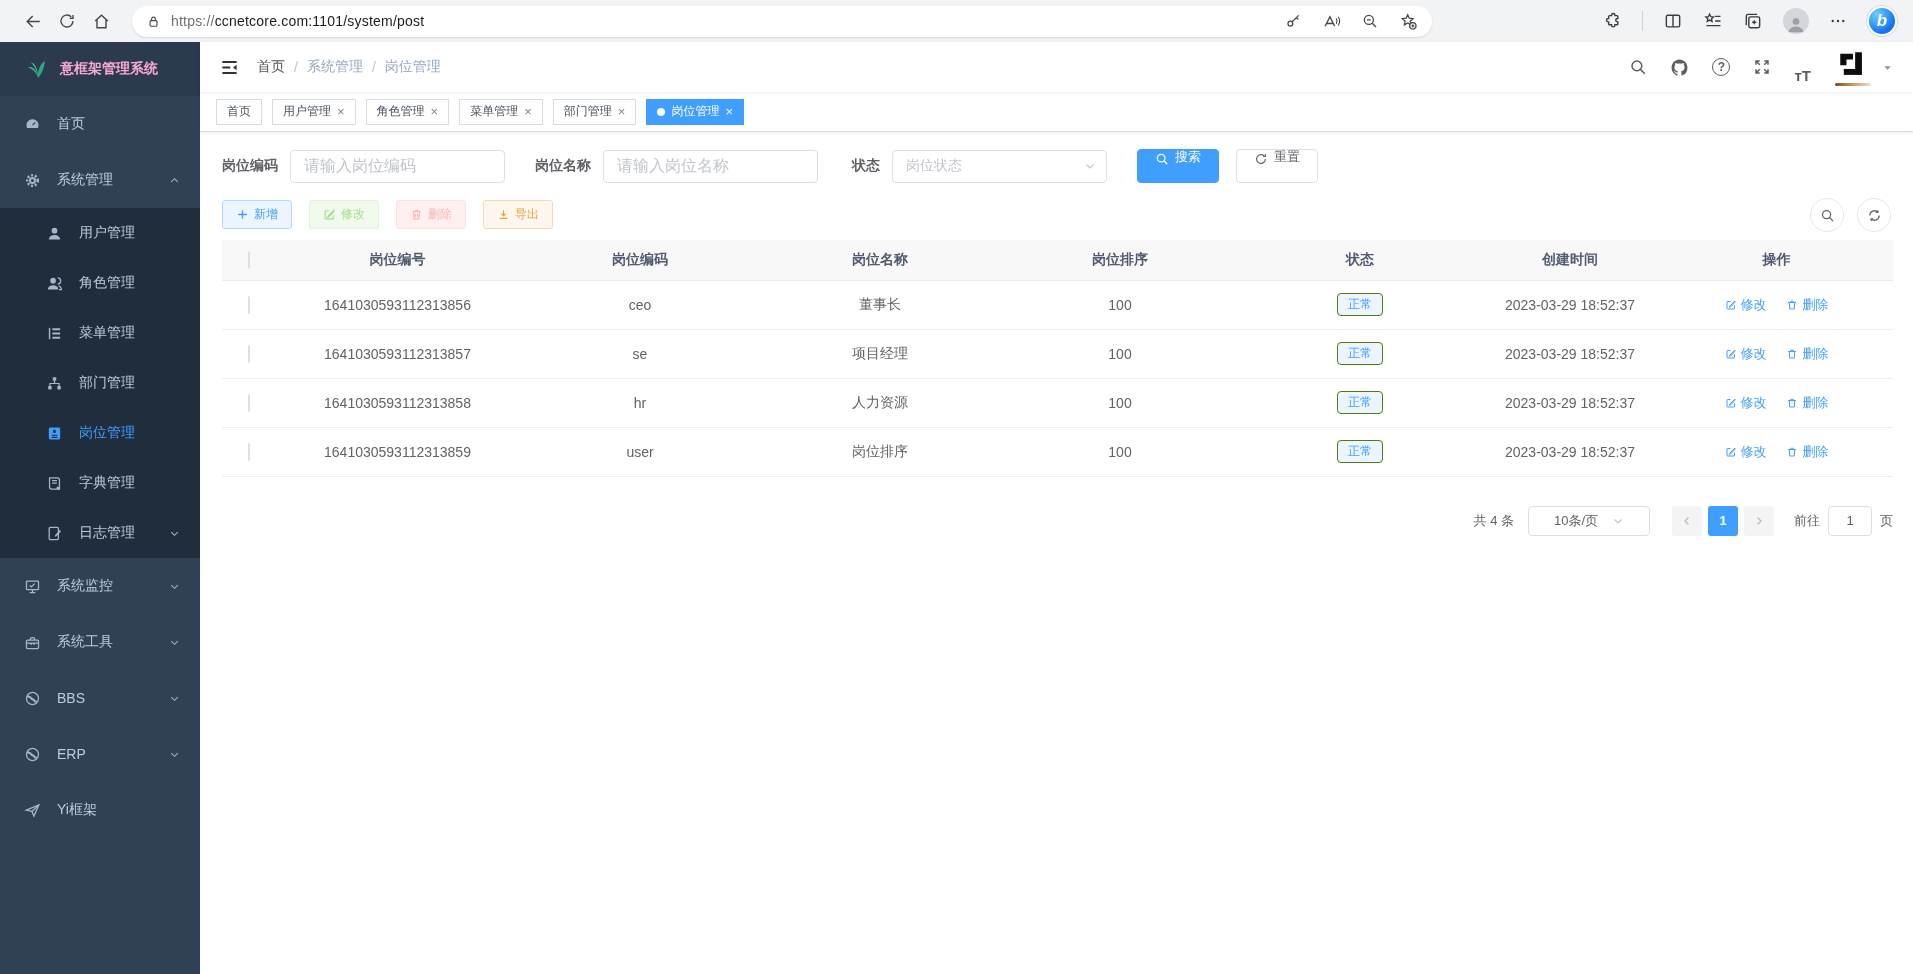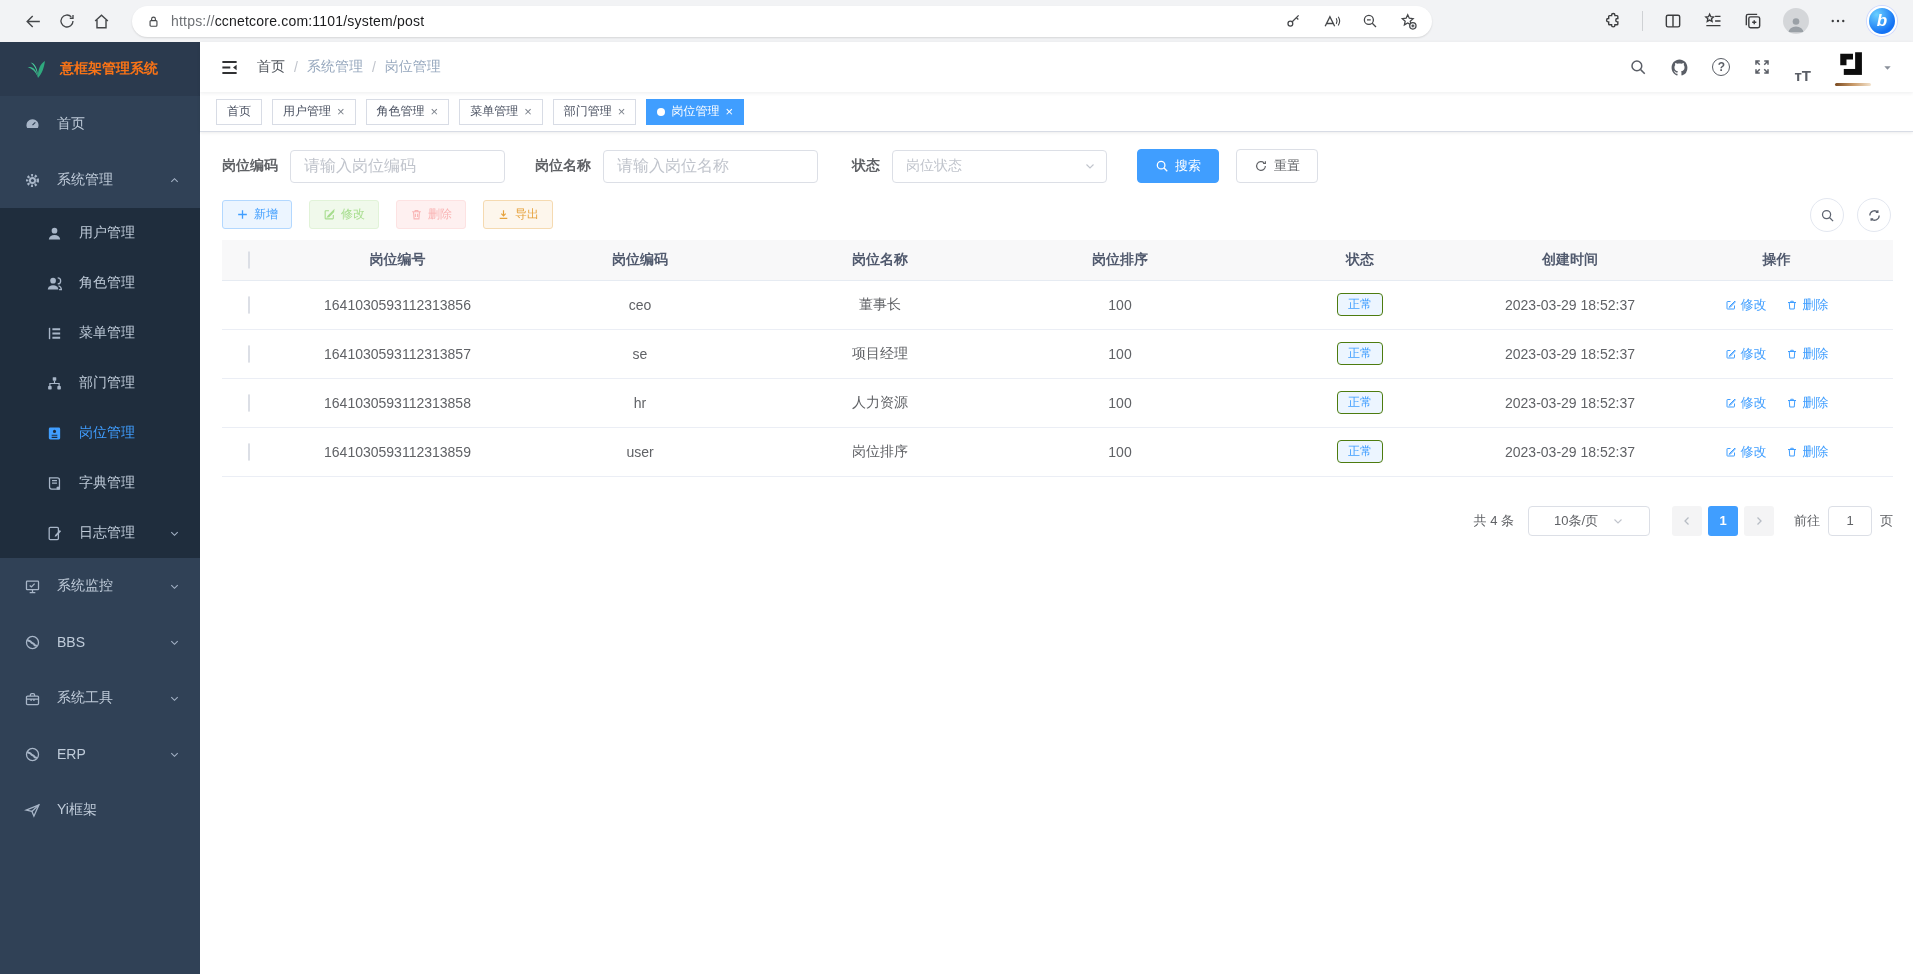--- a/index.html
+++ b/index.html
@@ -19,21 +19,21 @@
   .browser-right { margin-left:auto; display:flex; align-items:center; gap:20px; color:#3c3d3f; }
   .tb-divider { width:1px; height:20px; background:#cfd1d4; }
   .profile-circle { width:26px; height:26px; border-radius:50%; background:#d4d6d9; display:flex; align-items:flex-end; justify-content:center; overflow:hidden; }
   .bing-badge { width:30px; height:30px; border-radius:50%; background:radial-gradient(circle at 30% 25%, #6ad0ff, #1472f4 70%); border:2px solid #fff; box-shadow:0 0 0 1px #cfd8ff; color:#fff; font-weight:bold; font-style:italic; font-size:17px; display:flex; align-items:center; justify-content:center; cursor:pointer; }
 
   
   .app { display:flex; height:932px; }
 
   
   .sidebar { width:200px; flex:none; background:#304156; color:#bfcbd9; overflow:hidden; }
-  .logo-row { height:54px; background:#2b3a4e; display:flex; align-items:center; padding-left:26px; gap:10px; color:#f97316; font-weight:bold; font-size:14px; }
+  .logo-row { height:54px; background:#2b3a4e; display:flex; align-items:center; padding-left:26px; gap:10px; color:#f9a8d4; font-weight:bold; font-size:14px; }
   .m-item { height:56px; display:flex; align-items:center; padding-left:24px; gap:16px; font-size:14px; cursor:pointer; position:relative; }
   .m-item .arrow { position:absolute; right:20px; color:#a3b1c5; }
   .m-sub { height:50px; background:#1f2d3d; padding-left:46px; }
   .m-active { color:#409eff; }
   .m-icn { width:17px; height:17px; color:#a8b6c8; }
   .m-active .m-icn { color:#409eff; }
 
   
   .main { flex:1; min-width:0; display:flex; flex-direction:column; background:#fff; }
 
@@ -61,21 +61,21 @@
   
   .content { flex:1; padding:17px 20px 0 22px; background:#fff; }
 
   .filter-row { display:flex; align-items:center; margin-bottom:17px; }
   .f-label { font-weight:bold; color:#606266; font-size:14px; margin-right:12px; white-space:nowrap; }
   .f-input { width:215px; height:33px; border:1px solid #dcdfe6; border-radius:4px; padding:0 13px; font-size:16px; color:#606266; outline:none; }
   .f-input::placeholder { color:#c0c4cc; }
   .f-select { width:215px; height:33px; border:1px solid #dcdfe6; border-radius:4px; padding:0 10px 0 13px; display:flex; align-items:center; justify-content:space-between; color:#c0c4cc; cursor:pointer; background:#fff; }
   .gap30 { margin-right:30px; }
   .status-ml { margin-left:34px; }
-  .btn { height:33px; border-radius:4px; border:1px solid transparent; display:inline-flex; align-items:center; gap:6px; font-size:13px; cursor:pointer; padding:16px 17px; }
+  .btn { height:33px; border-radius:4px; border:1px solid transparent; display:inline-flex; align-items:flex-end; gap:6px; font-size:13px; cursor:pointer; padding:16px 17px; }
   .btn-primary { background:#409eff; border-color:#409eff; color:#fff; margin-left:30px; }
   .btn-plainwhite { background:#fff; border-color:#dcdfe6; color:#606266; margin-left:17px; }
 
   .toolbar-row { display:flex; gap:17px; margin-bottom:11px; position:relative; }
   .mini-btn { height:29px; padding:0 13px; border-radius:3px; font-size:12px; display:inline-flex; align-items:center; gap:5px; cursor:pointer; border:1px solid; }
   .mb-add    { color:#409eff; background:#ecf5ff; border-color:#b3d8ff; }
   .mb-edit   { color:#a6dd8d; background:#f0f9eb; border-color:#e1f3d8; cursor:not-allowed; }
   .mb-del    { color:#f9b4b4; background:#fef0f0; border-color:#fde2e2; cursor:not-allowed; }
   .mb-export { color:#e6a23c; background:#fdf6ec; border-color:#f5dab1; }
   .right-tools { position:absolute; right:2px; top:-2px; display:flex; gap:13px; }
@@ -273,35 +273,35 @@
       <svg class="m-icn" viewBox="0 0 24 24" fill="none" stroke="currentColor" stroke-width="1.8">
           <rect x="3.5" y="4.5" width="17" height="12" rx="1"></rect>
           <path d="M8 10.5l2.5 2 4.5-4.5 M12 16.5V20 M8 20.5h8"></path>
         </svg>
       <span>系统监控</span>
       <svg class="arrow icn" width="11" height="11" viewBox="0 0 24 24" fill="none" stroke="currentColor" stroke-width="2.4">
           <path d="M5 9l7 7 7-7"></path>
         </svg>
     </div>
     <div class="m-item">
+      <svg class="m-icn" viewBox="0 0 24 24" fill="none" stroke="currentColor" stroke-width="1.8">
+          <rect x="3.5" y="8.5" width="17" height="12" rx="1.5"></rect>
+          <path d="M9 8.5V7a2 2 0 0 1 2-2h2a2 2 0 0 1 2 2v1.5 M3.5 13h17 M10 13v2.5 M14 13v2.5"></path>
+        </svg>
+      <span>系统工具</span>
+      <svg class="arrow icn" width="11" height="11" viewBox="0 0 24 24" fill="none" stroke="currentColor" stroke-width="2.4">
+          <path d="M5 9l7 7 7-7"></path>
+        </svg>
+    </div>
+    <div class="m-item">
       <svg class="m-icn" viewBox="0 0 24 24" fill="currentColor">
           <circle cx="12" cy="12" r="8.5" fill="none" stroke="currentColor" stroke-width="1.8"></circle>
           <path d="M5 8.5c2 2 4 1 5 3s4 1 4.5 3.5c.3 1.6 2.5 1.5 3.5.5" stroke="currentColor" stroke-width="3" fill="none"></path>
         </svg>
       <span>BBS</span>
-      <svg class="arrow icn" width="11" height="11" viewBox="0 0 24 24" fill="none" stroke="currentColor" stroke-width="2.4">
-          <path d="M5 9l7 7 7-7"></path>
-        </svg>
-    </div>
-    <div class="m-item">
-      <svg class="m-icn" viewBox="0 0 24 24" fill="none" stroke="currentColor" stroke-width="1.8">
-          <rect x="3.5" y="8.5" width="17" height="12" rx="1.5"></rect>
-          <path d="M9 8.5V7a2 2 0 0 1 2-2h2a2 2 0 0 1 2 2v1.5 M3.5 13h17 M10 13v2.5 M14 13v2.5"></path>
-        </svg>
-      <span>系统工具</span>
       <svg class="arrow icn" width="11" height="11" viewBox="0 0 24 24" fill="none" stroke="currentColor" stroke-width="2.4">
           <path d="M5 9l7 7 7-7"></path>
         </svg>
     </div>
     <div class="m-item">
       <svg class="m-icn" viewBox="0 0 24 24" fill="currentColor">
           <circle cx="12" cy="12" r="8.5" fill="none" stroke="currentColor" stroke-width="1.8"></circle>
           <path d="M5 8.5c2 2 4 1 5 3s4 1 4.5 3.5c.3 1.6 2.5 1.5 3.5.5" stroke="currentColor" stroke-width="3" fill="none"></path>
         </svg>
       <span>ERP</span>

